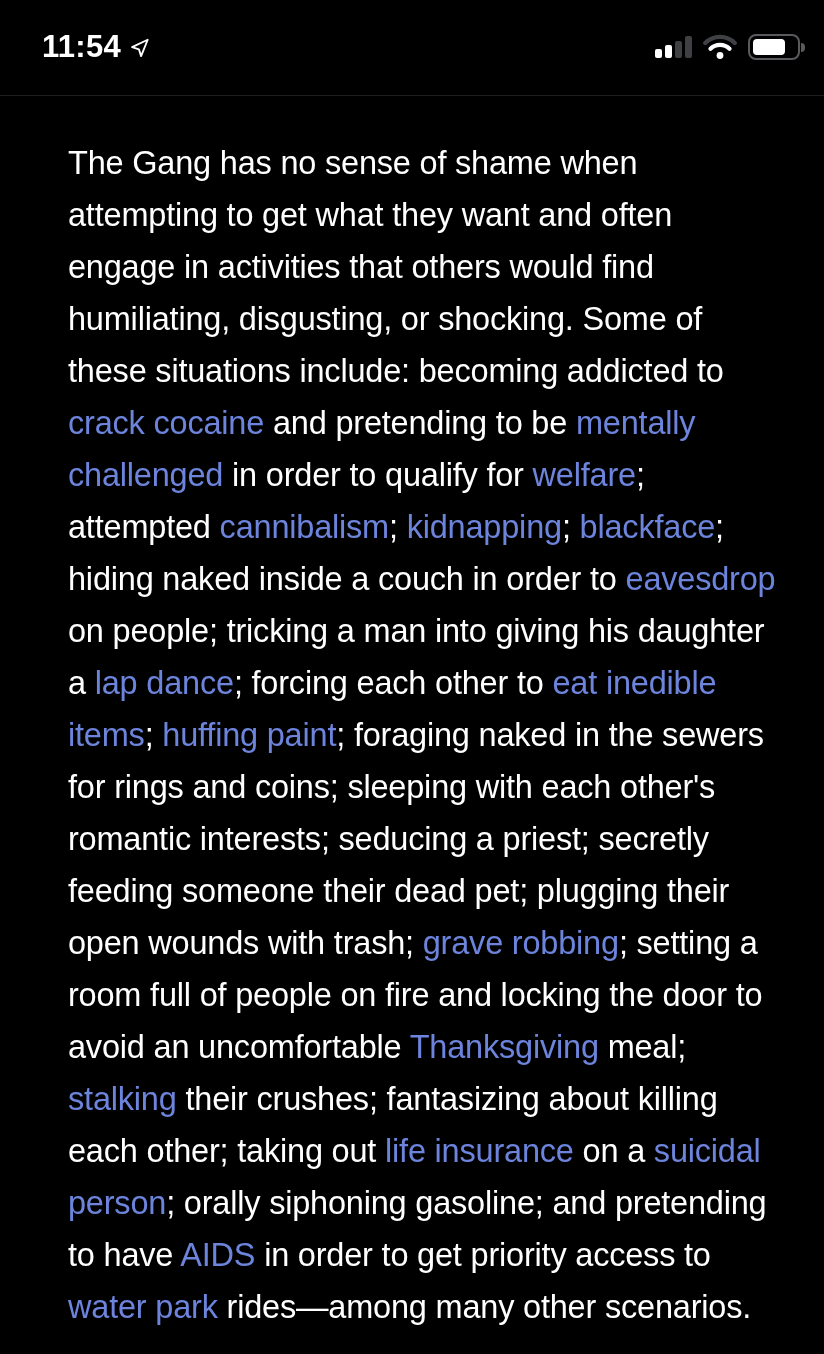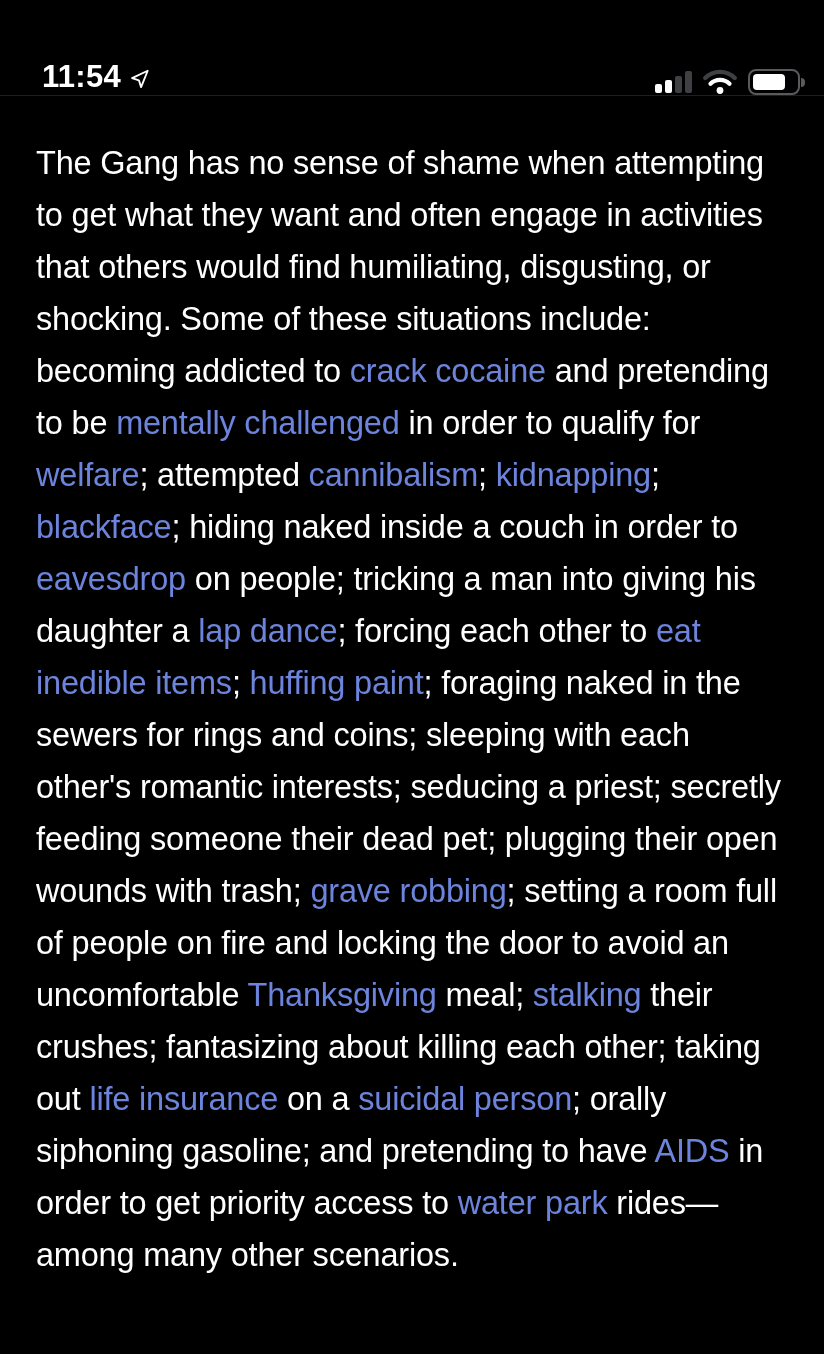--- a/index.html
+++ b/index.html
@@ -14,23 +14,23 @@
     background: var(--bg, #000);
     font-family: "Liberation Sans", sans-serif;
     overflow: hidden;
   }
 
   
   .status-bar {
     position: relative;
     height: 96px;
     display: flex;
-    align-items: flex-end;
+    align-items: center;
     justify-content: space-between;
-    padding: 0 24px 0 42px;
+    padding: 0 24px 16px 42px;
     box-sizing: border-box;
     border-bottom: 1px solid var(--divider, #1f1f22);
   }
   .sb-left {
     display: flex;
     align-items: center;
     gap: 8px;
     padding-top: 14px;
   }
   .sb-time {
@@ -76,20 +76,21 @@
     position: absolute;
     right: -7px; top: 7px;
     width: 4px; height: 9px;
     background: var(--battery-outline, #5a5a5e);
     border-radius: 0 4px 4px 0;
   }
 
   
   .content {
     padding: 41px 36px 0 36px;
+    margin-left: 32px;
   }
   .paragraph {
     margin: 0;
     color: var(--text, #fff);
     font-size: 32.5px;
     line-height: 52px;
     letter-spacing: -0.2px;
     font-weight: 400;
   }
   .wikilink {

